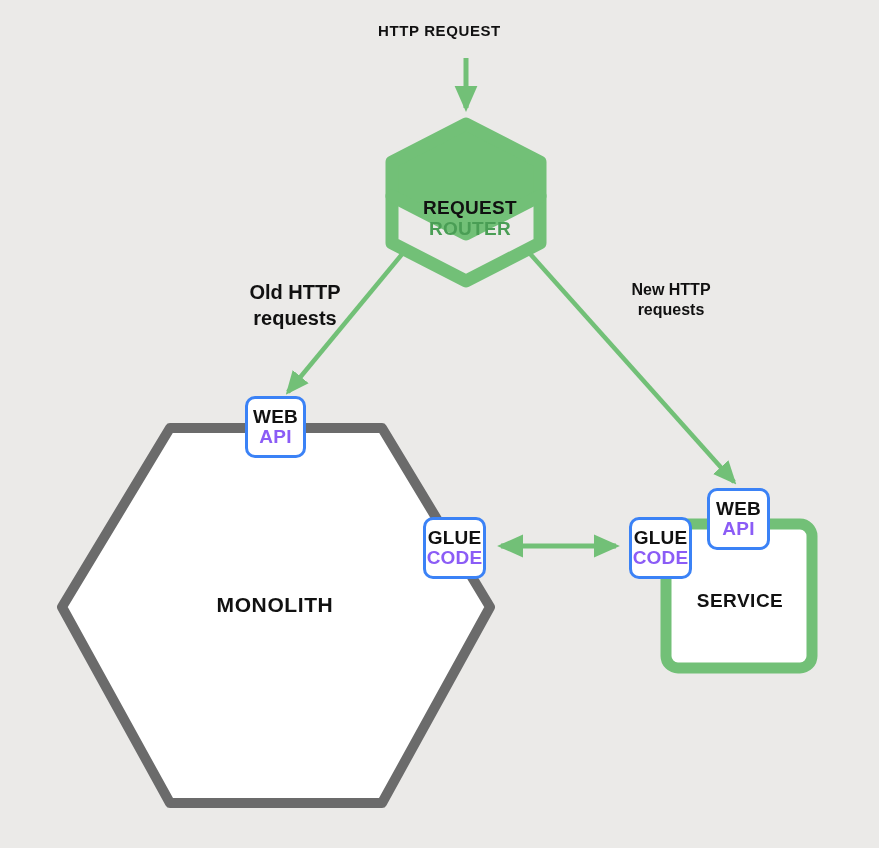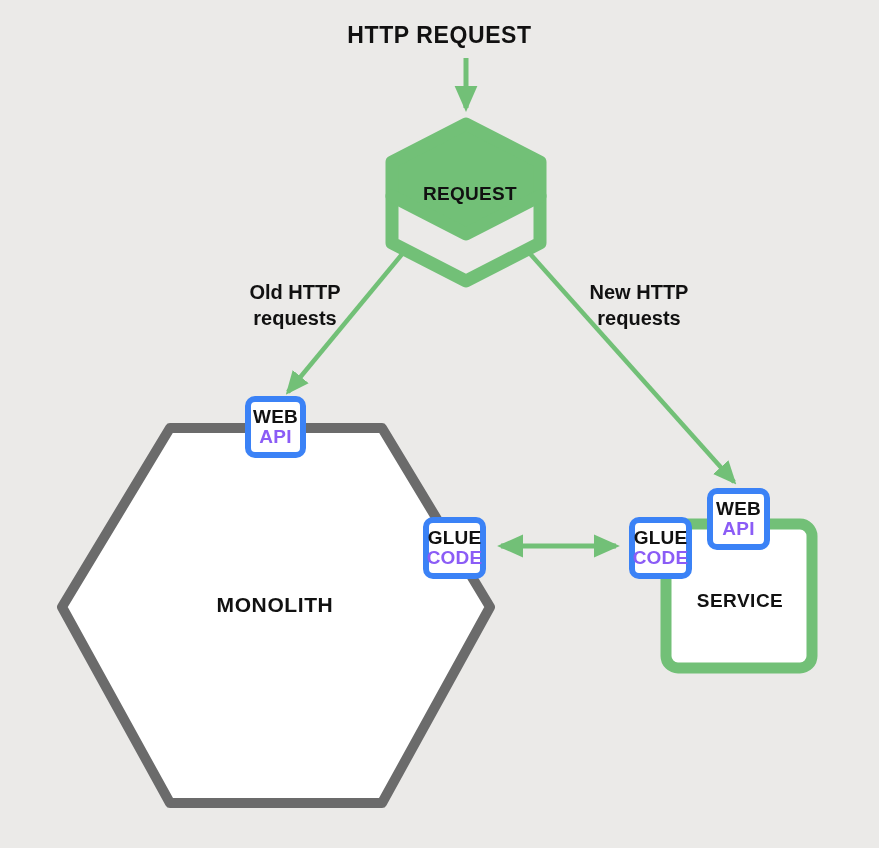--- a/index.html
+++ b/index.html
@@ -22,21 +22,21 @@
   svg.layer {
     position: absolute;
     top: 0;
     left: 0;
     width: 879px;
     height: 848px;
   }
   .node-box {
     position: absolute;
     background: #ffffff;
-    border: 6px solid #3b82f6;
+    border: 3px solid #3b82f6;
     border-radius: 10px;
     display: flex;
     flex-direction: column;
     align-items: center;
     justify-content: center;
     line-height: 1.05;
     box-sizing: border-box;
   }
   .node-box .l1 {
     font-size: 19px;
@@ -54,55 +54,55 @@
     position: absolute;
     font-weight: bold;
     color: #111111;
     text-align: center;
     white-space: pre-line;
   }
   #title-http-request {
     left: 0;
     top: 22px;
     width: 879px;
-    font-size: 23px;
+    font-size: 15px;
     letter-spacing: 0.6px;
   }
   #label-old-http {
     left: 192px;
     top: 280px;
     width: 206px;
     font-size: 20px;
     line-height: 1.28;
   }
   #label-new-http {
-    left: 536px;
+    left: 568px;
     top: 280px;
     width: 206px;
-    font-size: 20px;
+    font-size: 16px;
     line-height: 1.28;
   }
   #label-monolith {
     left: 130px;
     top: 593px;
     width: 290px;
     font-size: 21px;
     letter-spacing: 0.6px;
   }
   #label-service {
     left: 640px;
     top: 590px;
     width: 200px;
     font-size: 19px;
     letter-spacing: 0.5px;
   }
   #router-text {
     position: absolute;
     left: 380px;
-    top: 184px;
+    top: 198px;
     width: 180px;
     text-align: center;
     line-height: 1.1;
   }
   #router-text .l1 {
     font-size: 19px;
     font-weight: bold;
     color: #111111;
     letter-spacing: 0.3px;
     display: block;
@@ -150,20 +150,21 @@
 
     <path d="M 170 428 L 382 428 L 490 607 L 382 803 L 170 803 L 62 607 Z" fill="#ffffff" stroke="#6b6b6b" stroke-width="10" stroke-linejoin="round"></path>
 
     <line x1="501" y1="546" x2="616" y2="546" stroke="#72c077" stroke-width="5" marker-start="url(#arrow-green-start)" marker-end="url(#arrow-green)"></line>
   </svg>
 
   <div class="plain-label" id="title-http-request">HTTP REQUEST</div>
 
   <div id="router-text">
     <span class="l1">REQUEST</span>
+    <span class="l2">ROUTER</span>
   </div>
 
   <div class="plain-label" id="label-old-http">Old HTTP
 requests</div>
 
   <div class="plain-label" id="label-new-http">New HTTP
 requests</div>
 
   <div class="plain-label" id="label-service">SERVICE</div>
 

